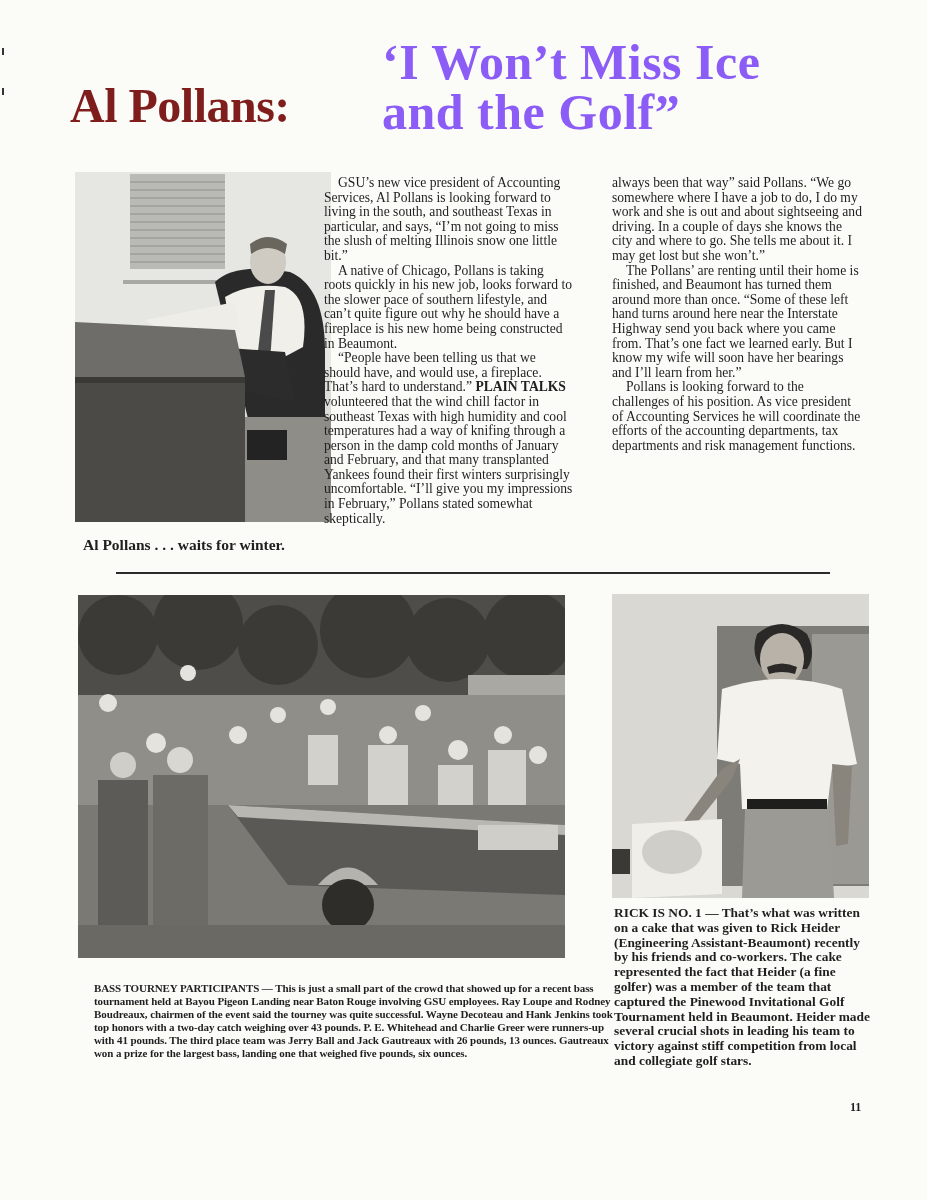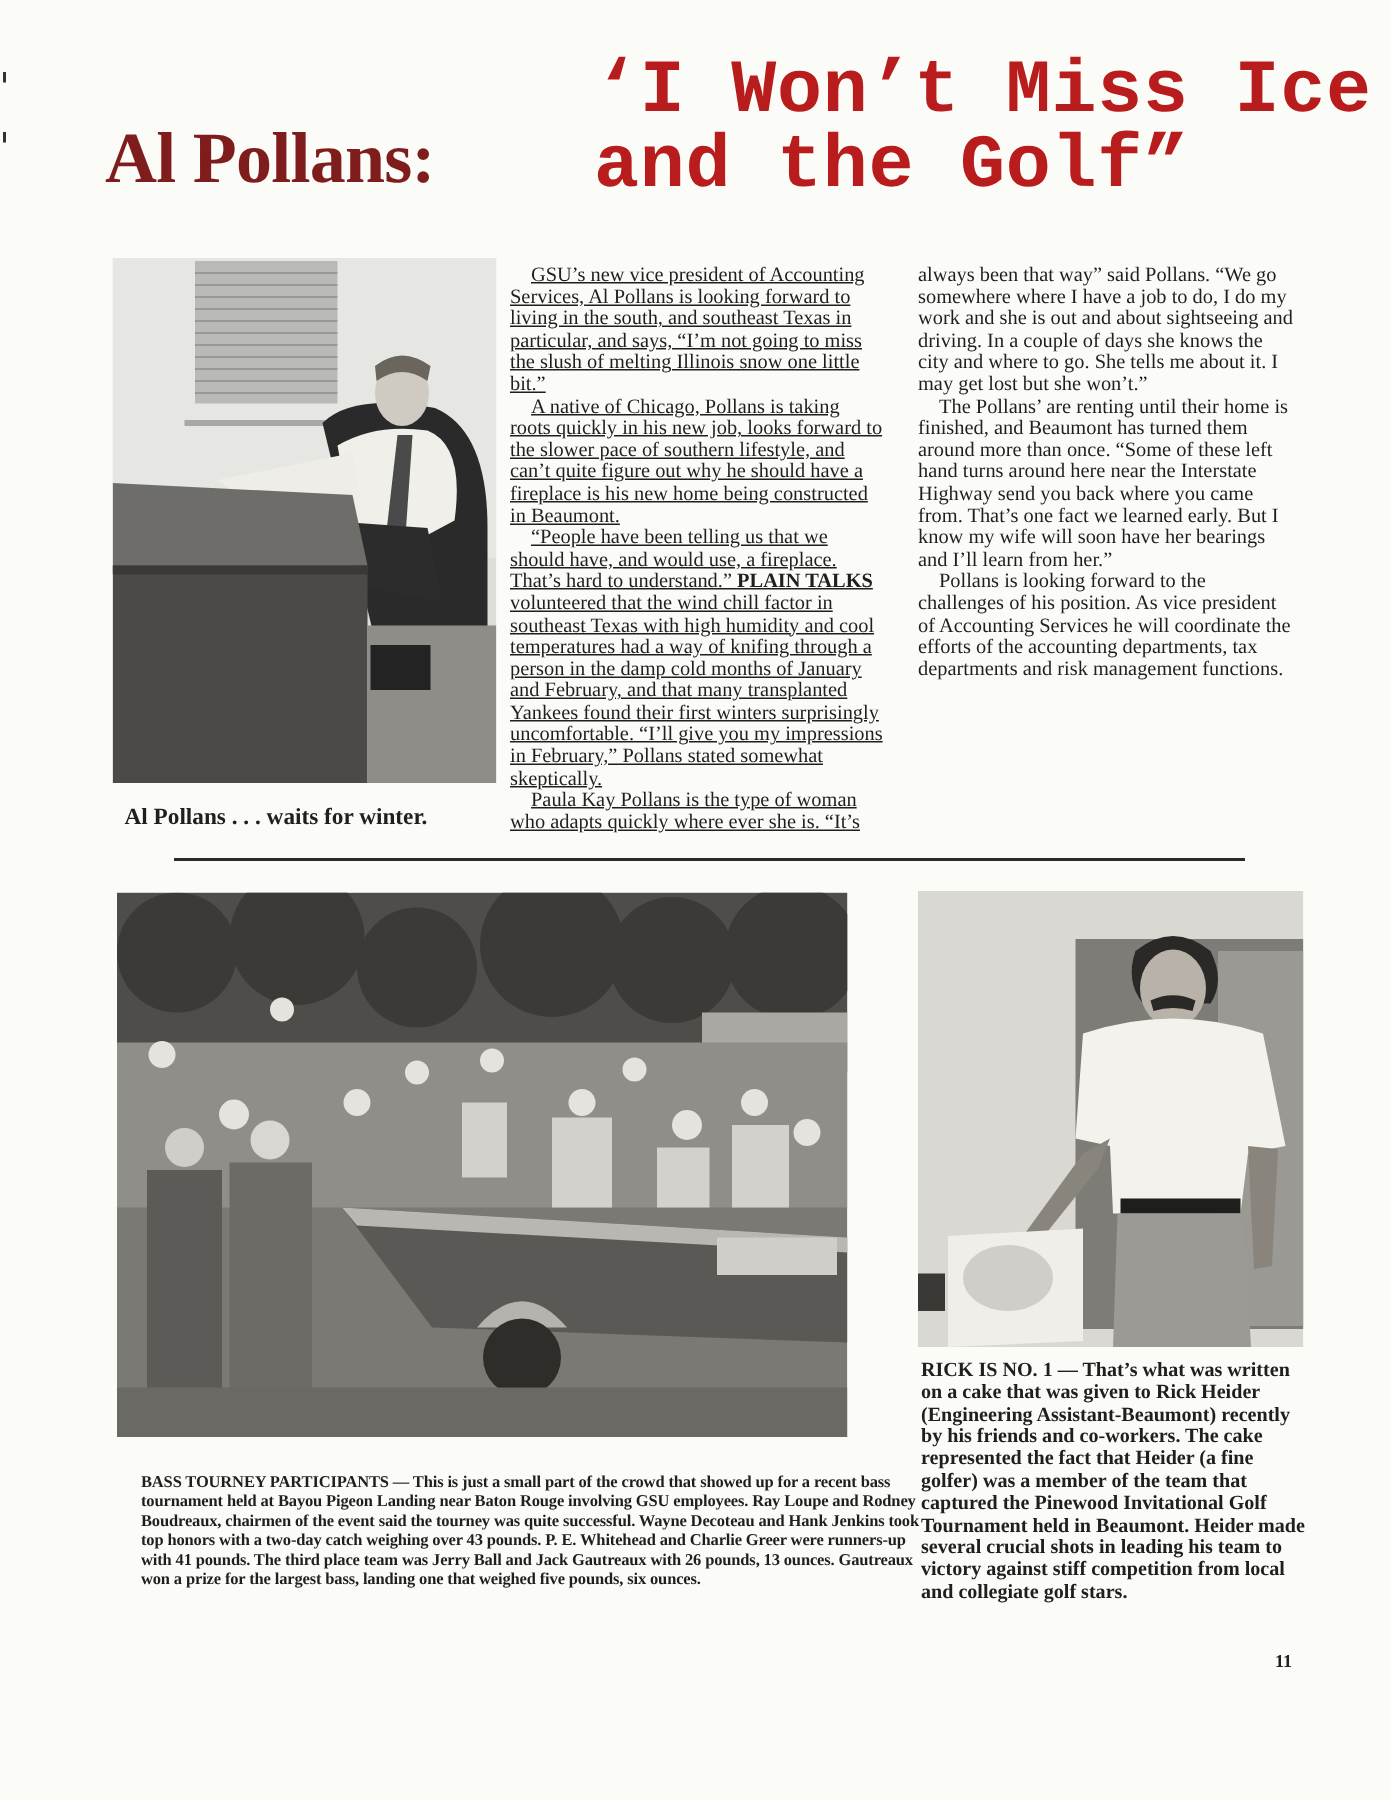--- a/index.html
+++ b/index.html
@@ -13,24 +13,24 @@
   }
   .edge-mark { position: absolute; left: 2px; width: 2px; height: 7px; background: #333; }
 
   .headline-left {
     position: absolute; left: 70px; top: 82px;
     font-family: "Liberation Serif", "DejaVu Serif", serif;
     font-weight: bold; font-size: 48px; letter-spacing: -0.5px;
     color: #7f1d1d; margin: 0; line-height: 1;
   }
   .headline-right {
-    position: absolute; left: 396px; top: 37px;
-    font-family: Liberation Mono, monospace;
+    position: absolute; left: 382px; top: 37px;
+    font-family: Liberation Serif, serif;
     font-weight: bold; font-size: 50px; line-height: 50px;
-    color: #b91c1c; margin: 0; letter-spacing: 0.5px;
+    color: #8b5cf6; margin: 0; letter-spacing: 0.5px;
   }
 
   
   .photo { position: absolute; overflow: hidden; }
   .photo svg { display: block; width: 100%; height: 100%; }
 
   #photo-pollans { left: 75px; top: 172px; width: 256px; height: 350px; }
   #photo-bass { left: 78px; top: 595px; width: 487px; height: 363px; }
   #photo-rick { left: 612px; top: 594px; width: 257px; height: 304px; }
 
@@ -42,21 +42,21 @@
 
   
   .col {
     position: absolute; top: 176px; width: 250px;
     font-family: "Liberation Serif", serif; font-size: 13.6px; line-height: 14.6px;
     text-align: left;
   }
   .col p { margin: 0; text-indent: 14px; }
   .col p.noindent { text-indent: 0; }
   .col b { font-weight: bold; }
-  #col-1 { left: 340px; text-decoration: underline; }
+  #col-1 { left: 324px; }
   #col-2 { left: 612px; }
 
   .rule {
     position: absolute; left: 116px; top: 572px; width: 714px; height: 2px;
     background: #2a2a2a;
   }
 
   .caption-bass {
     position: absolute; left: 78px; top: 966px; width: 530px;
     font-family: "Liberation Serif", serif; font-weight: bold; font-size: 11px; line-height: 13px;
@@ -122,21 +122,20 @@
     <rect x="172" y="258" width="40" height="30" fill="#232323"></rect>
   </svg>
 </div>
 
 <p class="caption-pollans">Al Pollans . . . waits for winter.</p>
 
 <div class="col" id="col-1">
   <p>GSU’s new vice president of Accounting Services, Al Pollans is looking forward to living in the south, and southeast Texas in particular, and says, “I’m not going to miss the slush of melting Illinois snow one little bit.”</p>
   <p>A native of Chicago, Pollans is taking roots quickly in his new job, looks forward to the slower pace of southern lifestyle, and can’t quite figure out why he should have a fireplace is his new home being constructed in Beaumont.</p>
   <p><span>“People have been telling us that we should have, and would use, a fireplace. That’s hard to understand.”</span> <b>PLAIN TALKS</b> <span>volunteered that the wind chill factor in southeast Texas with high humidity and cool temperatures had a way of knifing through a person in the damp cold months of January and February, and that many transplanted Yankees found their first winters surprisingly uncomfortable. “I’ll give you my impressions in February,” Pollans stated somewhat skeptically.</span></p>
-  <p>Paula Kay Pollans is the type of woman who adapts quickly where ever she is. “It’s</p>
 </div>
 
 <div class="col" id="col-2">
   <p class="noindent">always been that way” said Pollans. “We go somewhere where I have a job to do, I do my work and she is out and about sightseeing and driving. In a couple of days she knows the city and where to go. She tells me about it. I may get lost but she won’t.”</p>
   <p>The Pollans’ are renting until their home is finished, and Beaumont has turned them around more than once. “Some of these left hand turns around here near the Interstate Highway send you back where you came from. That’s one fact we learned early. But I know my wife will soon have her bearings and I’ll learn from her.”</p>
   <p>Pollans is looking forward to the challenges of his position. As vice president of Accounting Services he will coordinate the efforts of the accounting departments, tax departments and risk management functions.</p>
 </div>
 
 <div class="rule"></div>
 

